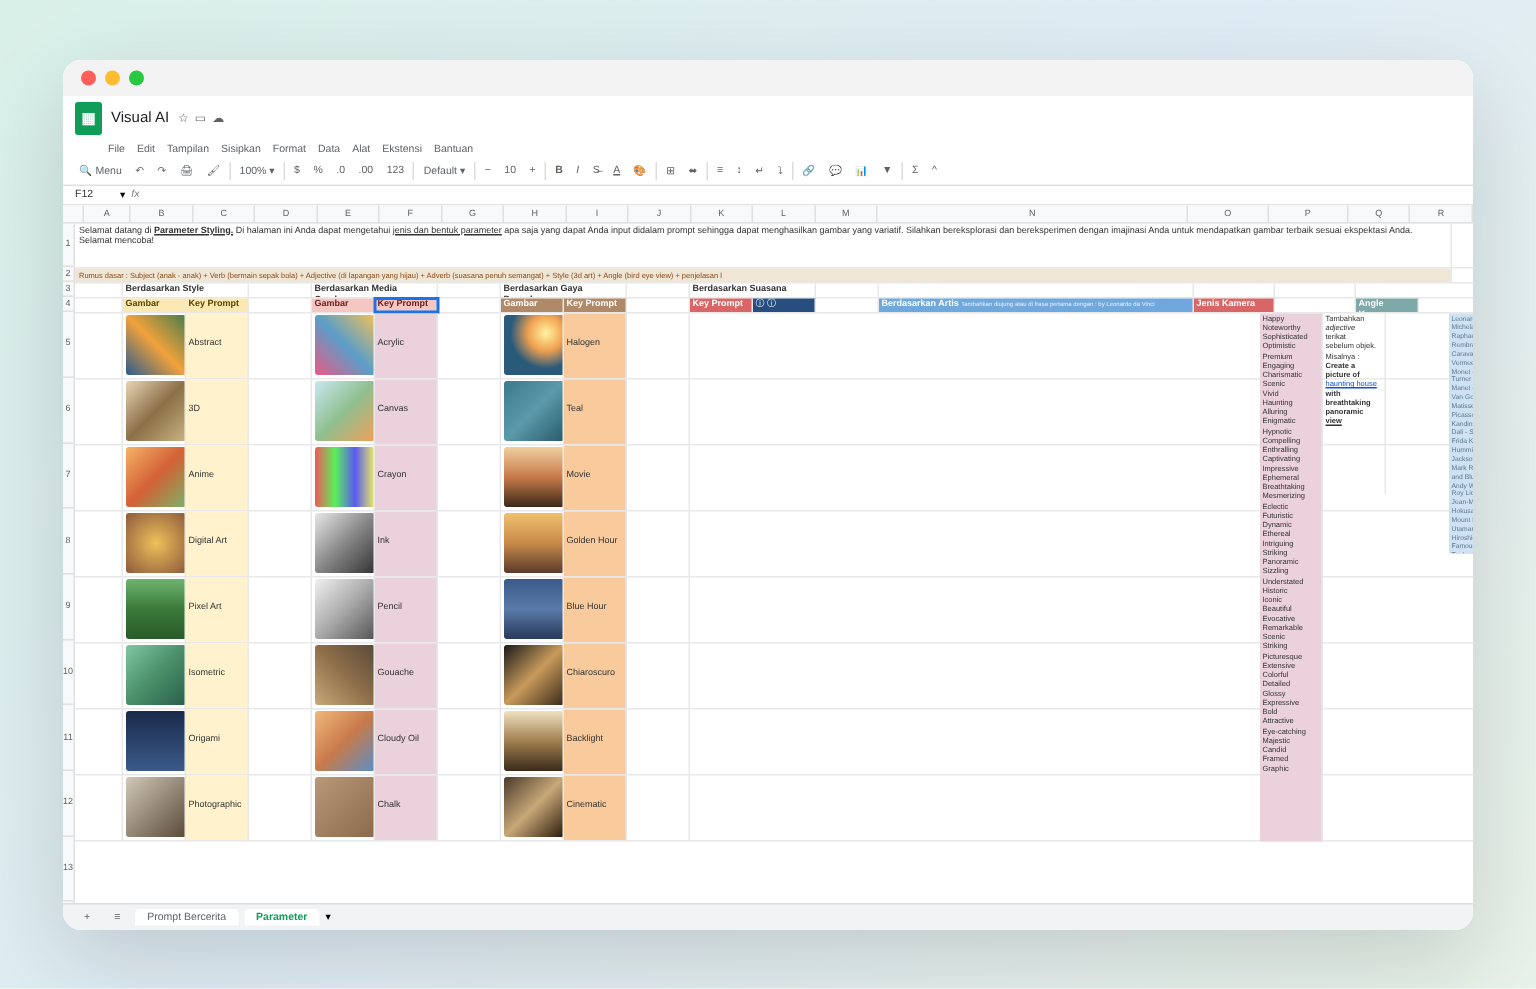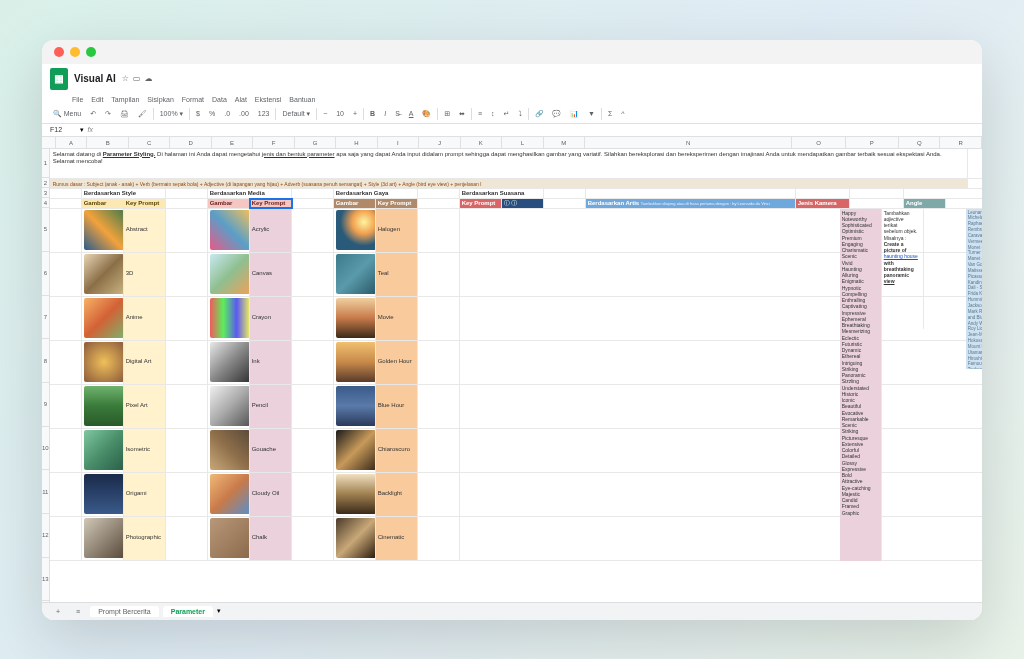--- a/index.html
+++ b/index.html
@@ -43,21 +43,21 @@
   font-size: 9px;
   color: #5f6368;
 }
 .sheets-logo {
   width: 18px; height: 22px;
   background: #0f9d58;
   border-radius: 2px;
   display: flex; align-items: center; justify-content: center;
   color: white; font-weight: bold; font-size: 10px;
 }
-.doc-title { font-size: 10px; color: #202124; font-weight: bold; }
+.doc-title { font-size: 10px; color: #202124; }
 .doc-icons { display: flex; gap: 4px; font-size: 8px; color: #5f6368; }
 .menu-bar {
   display: flex;
   gap: 8px;
   padding: 2px 30px;
   font-size: 7px;
   color: #5f6368;
 }
 .menu-bar span { cursor: pointer; }
 .toolbar {

